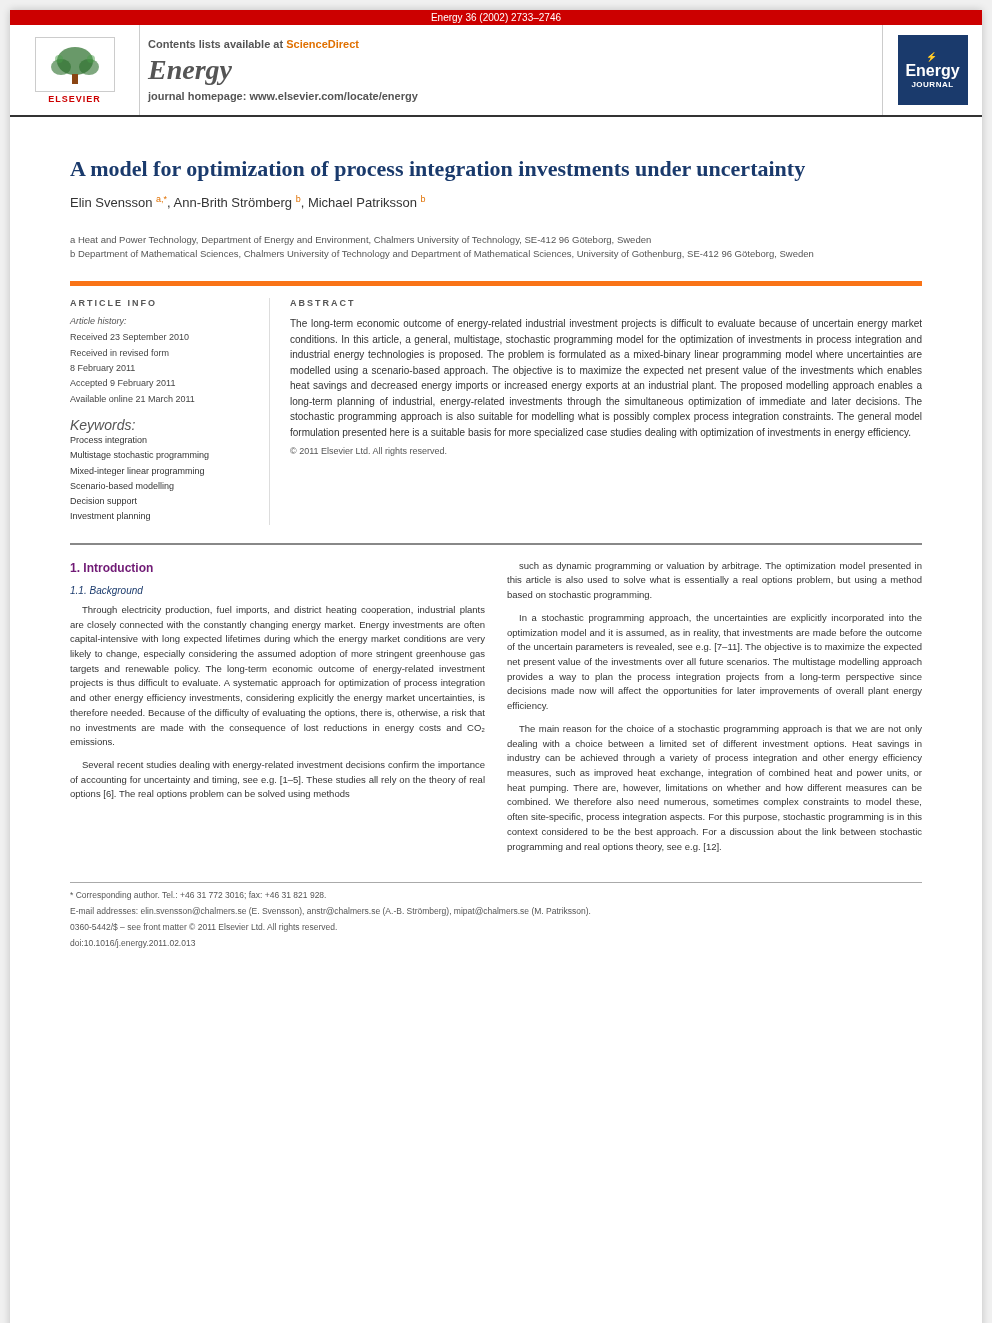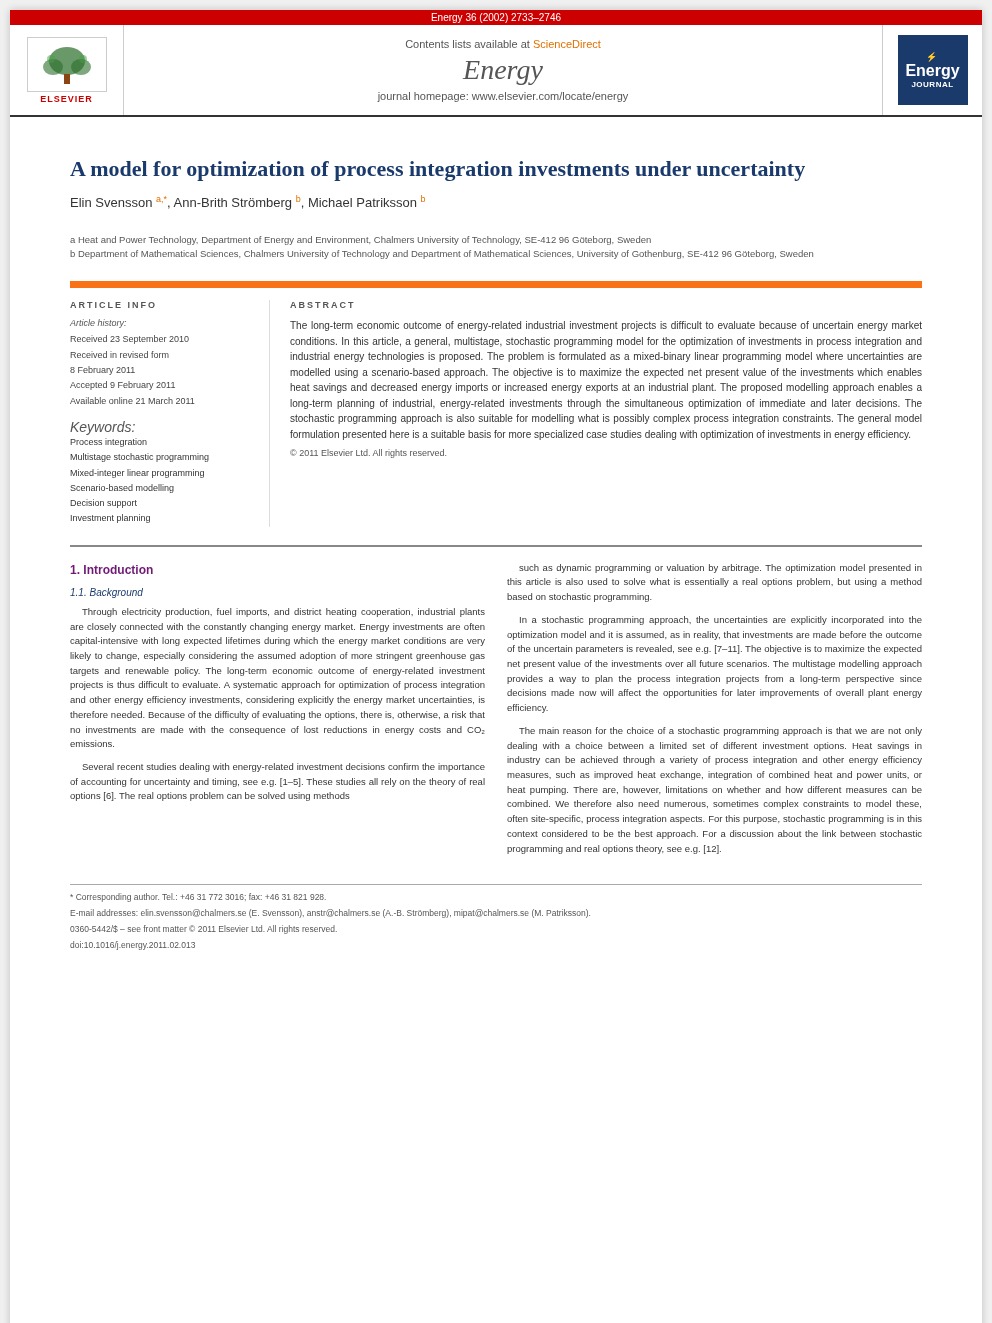--- a/index.html
+++ b/index.html
@@ -27,21 +27,21 @@
       padding: 2px 0;
       font-family: Arial, sans-serif;
     }
     
     .journal-header {
       border-bottom: 2px solid #333;
       display: flex;
       align-items: stretch;
     }
     .journal-header-left {
-      width: 114px;
+      width: 130px;
       min-height: 90px;
       border-right: 1px solid #ccc;
       display: flex;
       align-items: center;
       justify-content: center;
       padding: 8px;
     }
     .elsevier-logo {
       display: flex;
       flex-direction: column;
@@ -62,23 +62,23 @@
       color: #c00;
       font-weight: bold;
       font-family: Arial, sans-serif;
       letter-spacing: 1px;
       margin-top: 2px;
     }
     .journal-header-center {
       flex: 1;
       display: flex;
       flex-direction: column;
-      align-items: center;
       justify-content: center;
       padding: 8px;
+      font-weight: bold;
     }
     .sciencedirect-line {
       font-size: 11px;
       color: #555;
       font-family: Arial, sans-serif;
       margin-bottom: 4px;
     }
     .journal-name {
       font-size: 28px;
       color: #555;
@@ -146,21 +146,21 @@
       font-size: 9.5px;
       color: #555;
       margin-bottom: 10px;
       font-family: Arial, sans-serif;
       line-height: 1.5;
     }
     
     .two-col {
       display: flex;
       gap: 20px;
-      border-top: 7px solid #f97316;
+      border-top: 5px solid #f97316;
       padding-top: 12px;
       margin-top: 20px;
     }
     .col-left {
       width: 200px;
       min-width: 200px;
     }
     .col-right {
       flex: 1;
     }

